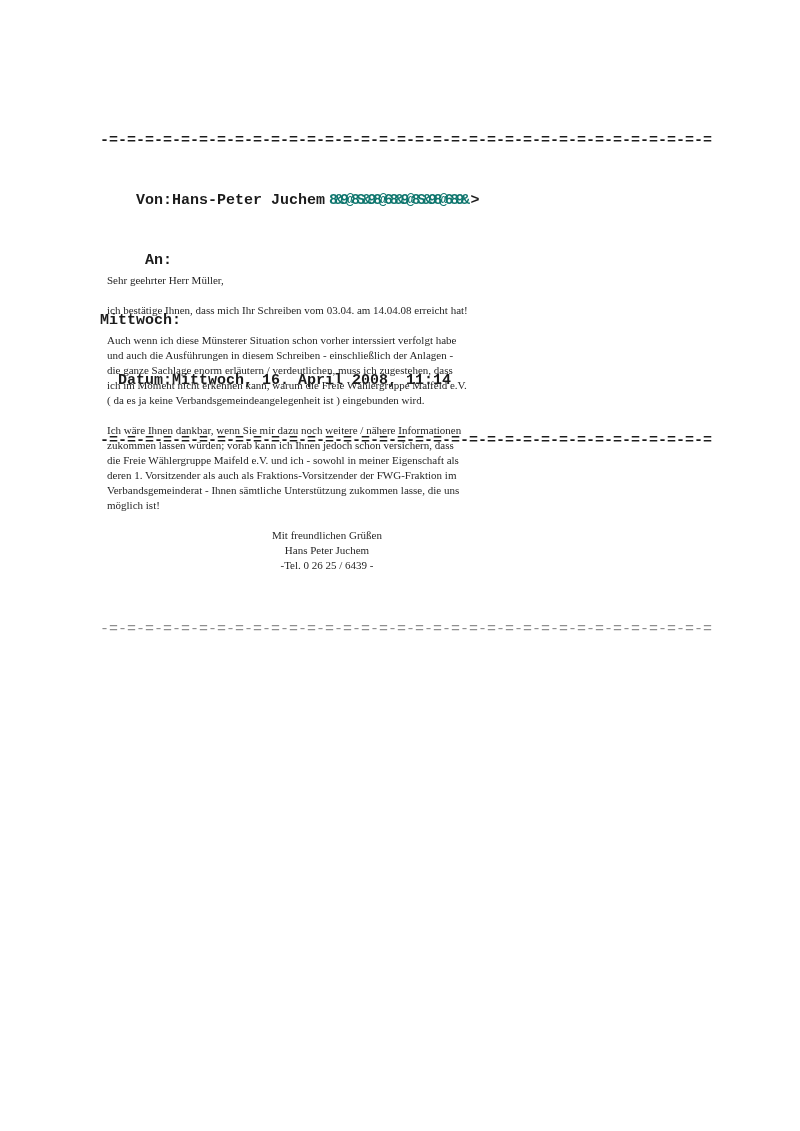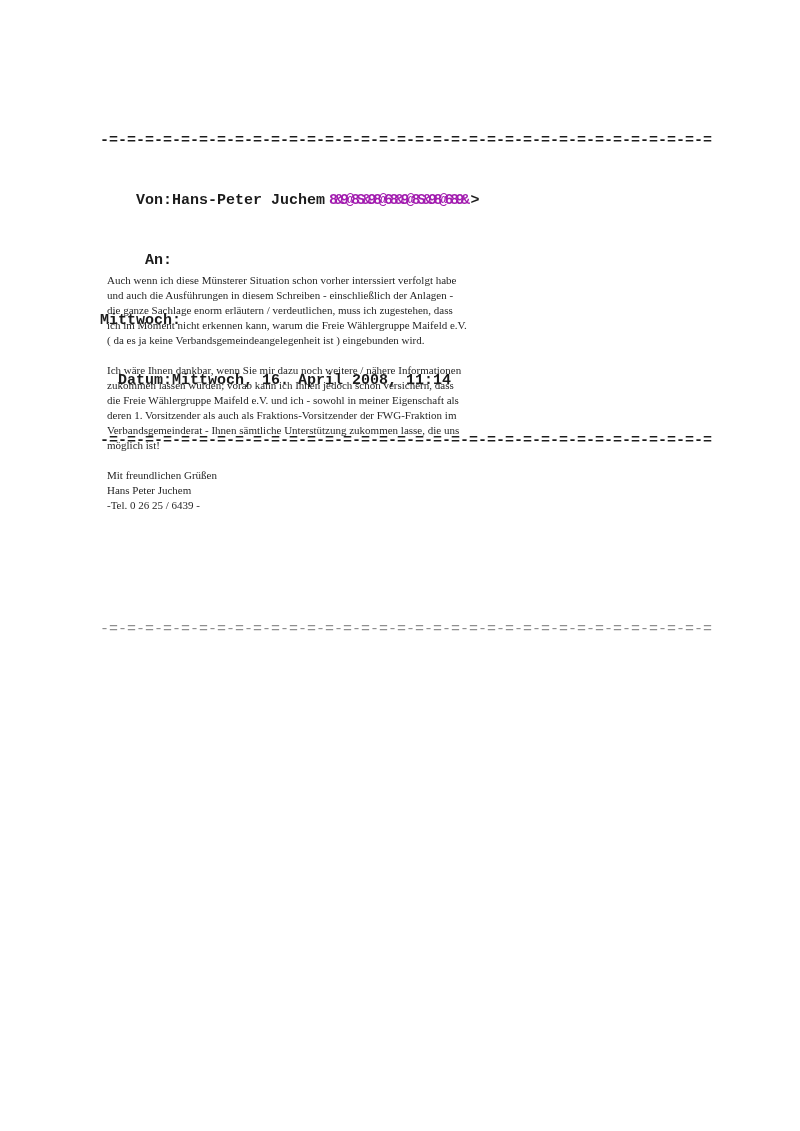--- a/index.html
+++ b/index.html
@@ -40,21 +40,21 @@
     width: 72px;
     text-align: right;
     flex: 0 0 72px;
   }
   .hvalue {
   }
   .redacted {
     display: inline-block;
     letter-spacing: -3.5px;
     margin-left: 4px;
-    color: #a21caf;
+    color: #0f766e;
   }
   .redact-suffix {
     display: inline-block;
     margin-left: 4px;
   }
   
   .email-body {
     position: absolute;
     left: 107px;
     top: 273px;
@@ -63,20 +63,21 @@
     line-height: 15px;
     color: #262626;
     width: 440px;
   }
   .email-body p {
     margin: 0 0 15px 0;
     padding: 0;
   }
   .email-body p:last-child {
     margin-bottom: 0;
+    text-align: center;
   }
   
   .footer-sep {
     position: absolute;
     left: 100px;
     top: 622px;
     font-family: "Liberation Mono", "DejaVu Sans Mono", monospace;
     font-size: 15px;
     font-weight: normal;
     line-height: 15px;
@@ -109,20 +110,22 @@
 
     <div class="hrow">
       <span class="hlabel">Datum:</span>
       <span class="hvalue">Mittwoch, 16. April 2008, 11:14</span>
     </div>
 
     <div class="sep-line">-=-=-=-=-=-=-=-=-=-=-=-=-=-=-=-=-=-=-=-=-=-=-=-=-=-=-=-=-=-=-=-=-=-=</div>
   </div>
 
   <div class="email-body">
+    <p>Sehr geehrter Herr Müller,</p>
+    <p>ich bestätige Ihnen, dass mich Ihr Schreiben vom 03.04. am 14.04.08 erreicht hat!</p>
     <p>Auch wenn ich diese Münsterer Situation schon vorher interssiert verfolgt habe<br>und auch die Ausführungen in diesem Schreiben - einschließlich der Anlagen -<br>die ganze Sachlage enorm erläutern / verdeutlichen, muss ich zugestehen, dass<br>ich im Moment nicht erkennen kann, warum die Freie Wählergruppe Maifeld e.V.<br>( da es ja keine Verbandsgemeindeangelegenheit ist ) eingebunden wird.</p>
     <p>Ich wäre Ihnen dankbar, wenn Sie mir dazu noch weitere / nähere Informationen<br>zukommen lassen würden; vorab kann ich Ihnen jedoch schon versichern, dass<br>die Freie Wählergruppe Maifeld e.V. und ich - sowohl in meiner Eigenschaft als<br>deren 1. Vorsitzender als auch als Fraktions-Vorsitzender der FWG-Fraktion im<br>Verbandsgemeinderat - Ihnen sämtliche Unterstützung zukommen lasse, die uns<br>möglich ist!</p>
     <p>Mit freundlichen Grüßen<br>Hans Peter Juchem<br>-Tel. 0 26 25 / 6439 -</p>
   </div>
 
   <div class="footer-sep">-=-=-=-=-=-=-=-=-=-=-=-=-=-=-=-=-=-=-=-=-=-=-=-=-=-=-=-=-=-=-=-=-=-=</div>
 
 </div>
 
 </body></html>

